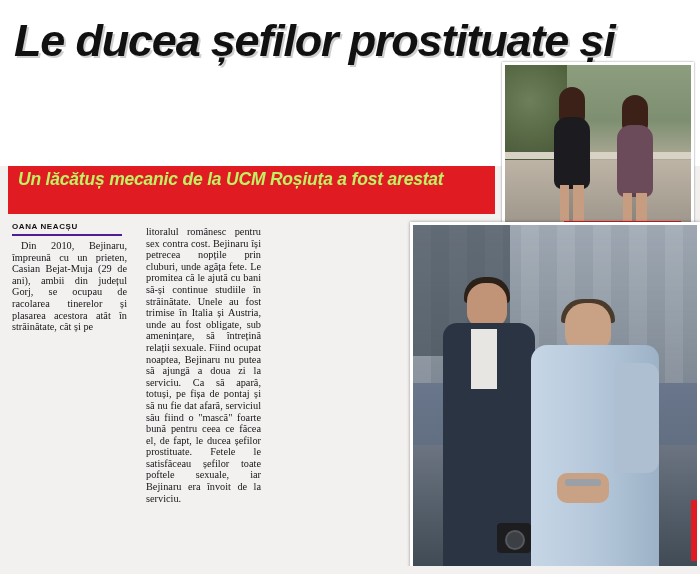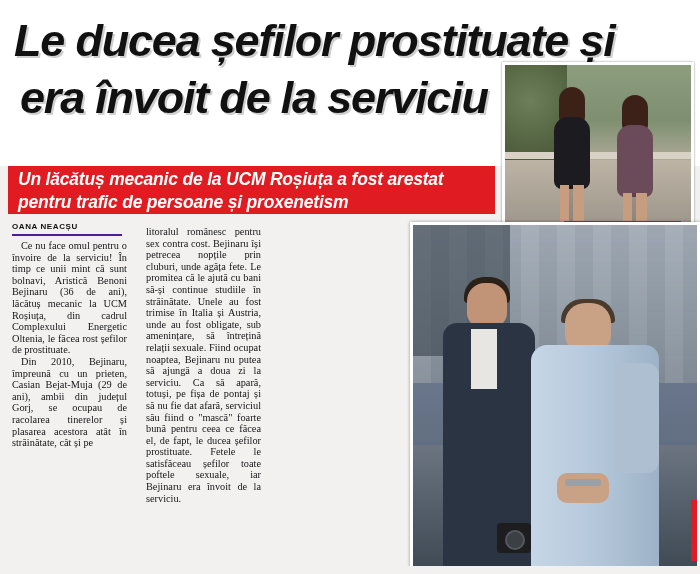--- a/index.html
+++ b/index.html
@@ -115,21 +115,21 @@
   }
 
   
   .subhead {
     position: absolute;
     left: 8px;
     top: 166px;
     width: 487px;
     height: 48px;
     background: #e11b22;
-    color: #ffffff;
+    color: #bef264;
     font-family: "Liberation Sans", sans-serif;
     font-weight: bold;
     font-style: italic;
     font-size: 17.5px;
     line-height: 23px;
     padding: 2px 0 0 10px;
     box-sizing: border-box;
     letter-spacing: -0.2px;
   }
 
@@ -268,21 +268,20 @@
   }
 </style>
 </head>
 <body>
 
 <div class="page">
 
   <div class="headline-wrap">
     <div class="headline">
       <span class="l1">Le ducea șefilor prostituate și</span>
-      <span class="l2">era învoit de la serviciu</span>
     </div>
   </div>
 
   <div class="photo-top">
     <div class="tree"></div>
     <div class="kerb"></div>
     <div class="ground"></div>
     <div class="girl-a">
       <div class="g-hair"></div>
       <div class="g-dress"></div>
@@ -293,27 +292,25 @@
       <div class="g-dress"></div>
       <div class="g-legs"></div>
     </div>
     <div class="g-shadow"></div>
     <div class="cap-top" style="white-space: pre-line;">Fetele erau racolate
 din cluburi</div>
   </div>
 
   <div class="subhead">
     <div>Un lăcătuș mecanic de la UCM Roșiuța a fost arestat</div>
-    <div>pentru trafic de persoane și proxenetism</div>
   </div>
 
   <div class="byline">OANA NEACȘU</div>
 
   <div class="col col-1">
-    <p>Ce nu face omul pentru o învoire de la serviciu! În timp ce unii mint că sunt bolnavi, Aristică Benoni Bejinaru (36 de ani), lăcătuș mecanic la UCM Roșiuța, din cadrul Complexului Energetic Oltenia, le făcea rost șefilor de prostituate.</p>
     <p>Din 2010, Bejinaru, împreună cu un prieten, Casian Bejat-Muja (29 de ani), ambii din județul Gorj, se ocupau de racolarea tinerelor și plasarea acestora atât în străinătate, cât și pe</p>
   </div>
 
   <div class="col col-2">
     <p class="first">litoralul românesc pentru sex contra cost. Bejinaru își petrecea nopțile prin cluburi, unde agăța fete. Le promitea că le ajută cu bani să-și continue studiile în străinătate. Unele au fost trimise în Italia și Austria, unde au fost obligate, sub amenințare, să întrețină relații sexuale. Fiind ocupat noaptea, Bejinaru nu putea să ajungă a doua zi la serviciu. Ca să apară, totuși, pe fișa de pontaj și să nu fie dat afară, serviciul său fiind o "mască" foarte bună pentru ceea ce făcea el, de fapt, le ducea șefilor prostituate. Fetele le satisfăceau șefilor toate poftele sexuale, iar Bejinaru era învoit de la serviciu.</p>
   </div>
 
   <div class="photo-main">
     <div class="pm-bg-building"></div>
     <div class="pm-bg-dark"></div>

